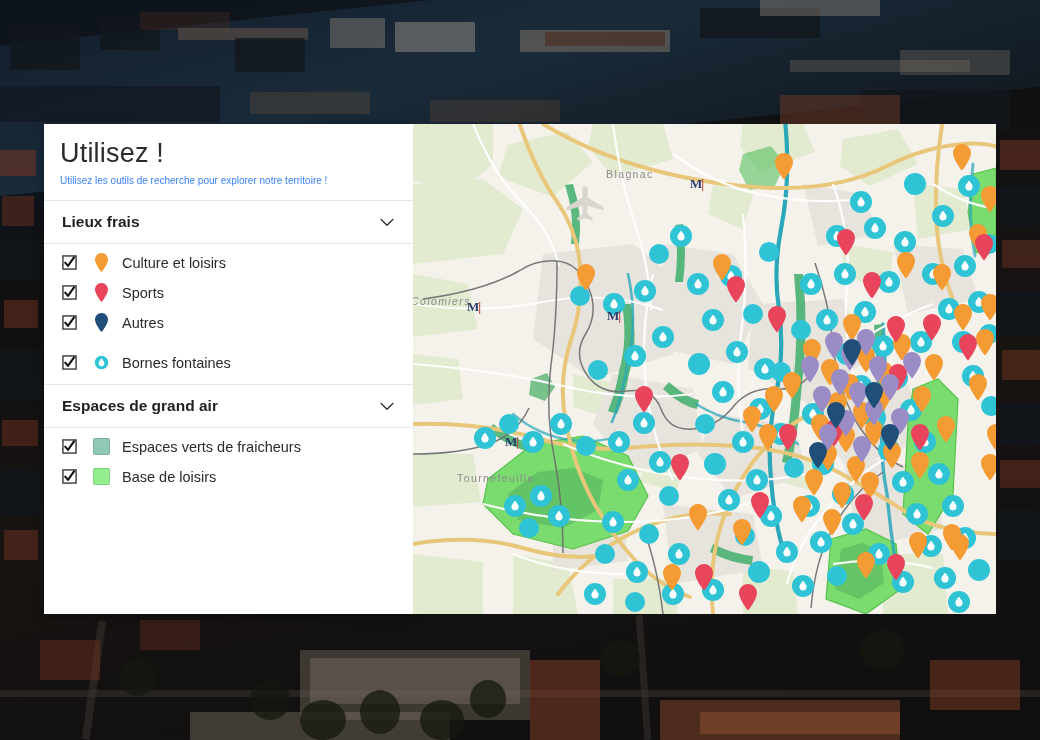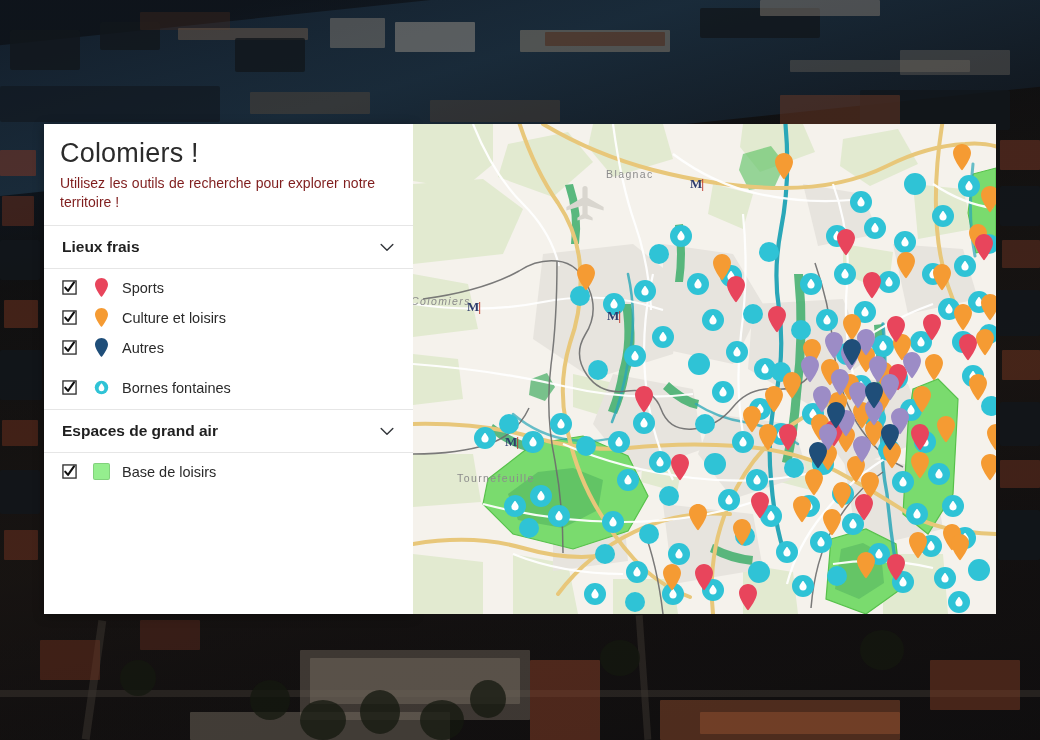--- a/index.html
+++ b/index.html
@@ -47,21 +47,21 @@
     background: #ffffff;
     overflow: hidden;
     box-shadow: 0 2px 10px rgba(0,0,0,.35);
   }
   .panel-head { padding: 14px 16px 12px 16px; }
   .panel-title {
     font-size: 27px; font-weight: 400; color: #2b2b2b;
     letter-spacing: .2px; line-height: 1.15; margin-bottom: 5px;
   }
   .panel-sub {
-    font-size: 14px; color: #7f1d1d; line-height: 1.38;
+    font-size: 10px; color: #3b82f6; line-height: 1.38;
     text-align: justify; padding-right: 22px;
   }
 
   .section-head {
     display: flex; align-items: center; justify-content: space-between;
     padding: 11px 16px 11px 18px;
     border-top: 1px solid #e6e6e6;
     border-bottom: 1px solid #e6e6e6;
     background: #fff;
     cursor: pointer;
@@ -175,21 +175,21 @@
     <div class="tree" style="left:470px; top:680px; width:36px; height:38px;"></div>
     <div class="tree" style="left:600px; top:640px; width:40px; height:36px;"></div>
     <div class="tree" style="left:860px; top:630px; width:44px; height:40px;"></div>
     <div class="tree" style="left:120px; top:660px; width:36px; height:36px;"></div>
   </div>
 </div>
 
 <div id="panel">
 
   <div class="panel-head">
-    <div class="panel-title">Colomiers !</div>
+    <div class="panel-title">Utilisez !</div>
     <div class="panel-sub">Utilisez les outils de recherche pour explorer notre territoire !</div>
   </div>
 
   <div class="section-head">
     <span class="section-title">Lieux frais</span>
     <span class="chev">
       <svg viewBox="0 0 24 24" width="20" height="20" fill="none" stroke="#33363b" stroke-width="1.7" stroke-linecap="round" stroke-linejoin="round">
         <polyline points="5,9 12,16 19,9"></polyline>
       </svg>
     </span>
@@ -197,38 +197,38 @@
   <div class="rows">
     <div class="row">
       <span class="cbox">
         <svg viewBox="0 0 16 16" width="15" height="15">
           <rect x="1" y="1" width="14" height="14" fill="#fff" stroke="#2b2b2b" stroke-width="1.4"></rect>
           <path d="M3.4 8.2 L6.4 11.6 L12.8 2.6" fill="none" stroke="#111" stroke-width="2.2" stroke-linecap="round" stroke-linejoin="round"></path>
         </svg>
       </span>
       <span class="swatch-wrap">
         <svg class="pin" viewBox="0 0 20 29">
-            <path d="M10 0C4.5 0 0 4.4 0 9.9c0 6.5 8.3 17.3 9.2 18.5.4.6 1.2.6 1.6 0C11.7 27.2 20 16.4 20 9.9 20 4.4 15.5 0 10 0z" fill="#E8455C"></path>
+            <path d="M10 0C4.5 0 0 4.4 0 9.9c0 6.5 8.3 17.3 9.2 18.5.4.6 1.2.6 1.6 0C11.7 27.2 20 16.4 20 9.9 20 4.4 15.5 0 10 0z" fill="#F59B33"></path>
           </svg>
       </span>
-      <span class="row-label">Sports</span>
+      <span class="row-label">Culture et loisirs</span>
     </div>
     <div class="row">
       <span class="cbox">
         <svg viewBox="0 0 16 16" width="15" height="15">
           <rect x="1" y="1" width="14" height="14" fill="#fff" stroke="#2b2b2b" stroke-width="1.4"></rect>
           <path d="M3.4 8.2 L6.4 11.6 L12.8 2.6" fill="none" stroke="#111" stroke-width="2.2" stroke-linecap="round" stroke-linejoin="round"></path>
         </svg>
       </span>
       <span class="swatch-wrap">
         <svg class="pin" viewBox="0 0 20 29">
-            <path d="M10 0C4.5 0 0 4.4 0 9.9c0 6.5 8.3 17.3 9.2 18.5.4.6 1.2.6 1.6 0C11.7 27.2 20 16.4 20 9.9 20 4.4 15.5 0 10 0z" fill="#F59B33"></path>
+            <path d="M10 0C4.5 0 0 4.4 0 9.9c0 6.5 8.3 17.3 9.2 18.5.4.6 1.2.6 1.6 0C11.7 27.2 20 16.4 20 9.9 20 4.4 15.5 0 10 0z" fill="#E8455C"></path>
           </svg>
       </span>
-      <span class="row-label">Culture et loisirs</span>
+      <span class="row-label">Sports</span>
     </div>
     <div class="row">
       <span class="cbox">
         <svg viewBox="0 0 16 16" width="15" height="15">
           <rect x="1" y="1" width="14" height="14" fill="#fff" stroke="#2b2b2b" stroke-width="1.4"></rect>
           <path d="M3.4 8.2 L6.4 11.6 L12.8 2.6" fill="none" stroke="#111" stroke-width="2.2" stroke-linecap="round" stroke-linejoin="round"></path>
         </svg>
       </span>
       <span class="swatch-wrap">
         <svg class="pin" viewBox="0 0 20 29">
@@ -259,20 +259,32 @@
 
   <div class="section-head">
     <span class="section-title">Espaces de grand air</span>
     <span class="chev">
       <svg viewBox="0 0 24 24" width="20" height="20" fill="none" stroke="#33363b" stroke-width="1.7" stroke-linecap="round" stroke-linejoin="round">
         <polyline points="5,9 12,16 19,9"></polyline>
       </svg>
     </span>
   </div>
   <div class="rows">
+    <div class="row">
+      <span class="cbox">
+        <svg viewBox="0 0 16 16" width="15" height="15">
+          <rect x="1" y="1" width="14" height="14" fill="#fff" stroke="#2b2b2b" stroke-width="1.4"></rect>
+          <path d="M3.4 8.2 L6.4 11.6 L12.8 2.6" fill="none" stroke="#111" stroke-width="2.2" stroke-linecap="round" stroke-linejoin="round"></path>
+        </svg>
+      </span>
+      <span class="swatch-wrap">
+        <span class="sq" style="background:#8FC9B3"></span>
+      </span>
+      <span class="row-label">Espaces verts de fraicheurs</span>
+    </div>
     <div class="row">
       <span class="cbox">
         <svg viewBox="0 0 16 16" width="15" height="15">
           <rect x="1" y="1" width="14" height="14" fill="#fff" stroke="#2b2b2b" stroke-width="1.4"></rect>
           <path d="M3.4 8.2 L6.4 11.6 L12.8 2.6" fill="none" stroke="#111" stroke-width="2.2" stroke-linecap="round" stroke-linejoin="round"></path>
         </svg>
       </span>
       <span class="swatch-wrap">
         <span class="sq" style="background:#95EE8E"></span>
       </span>

